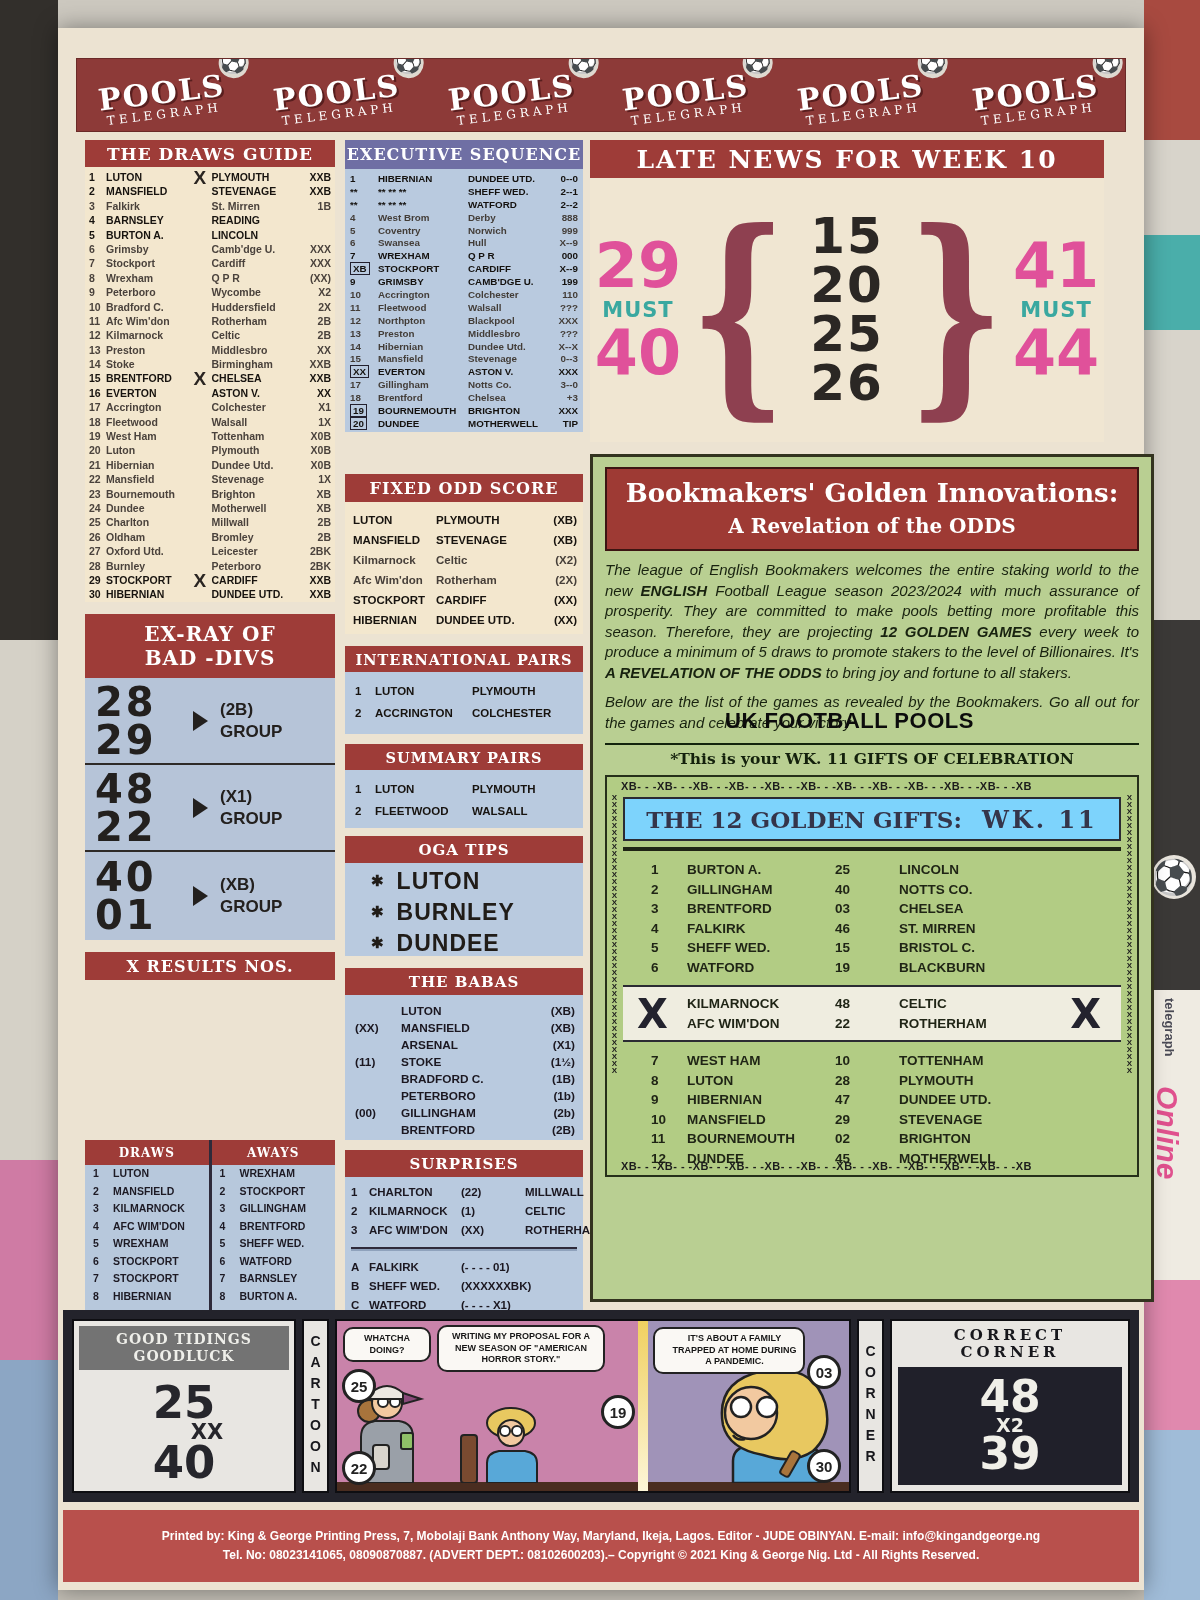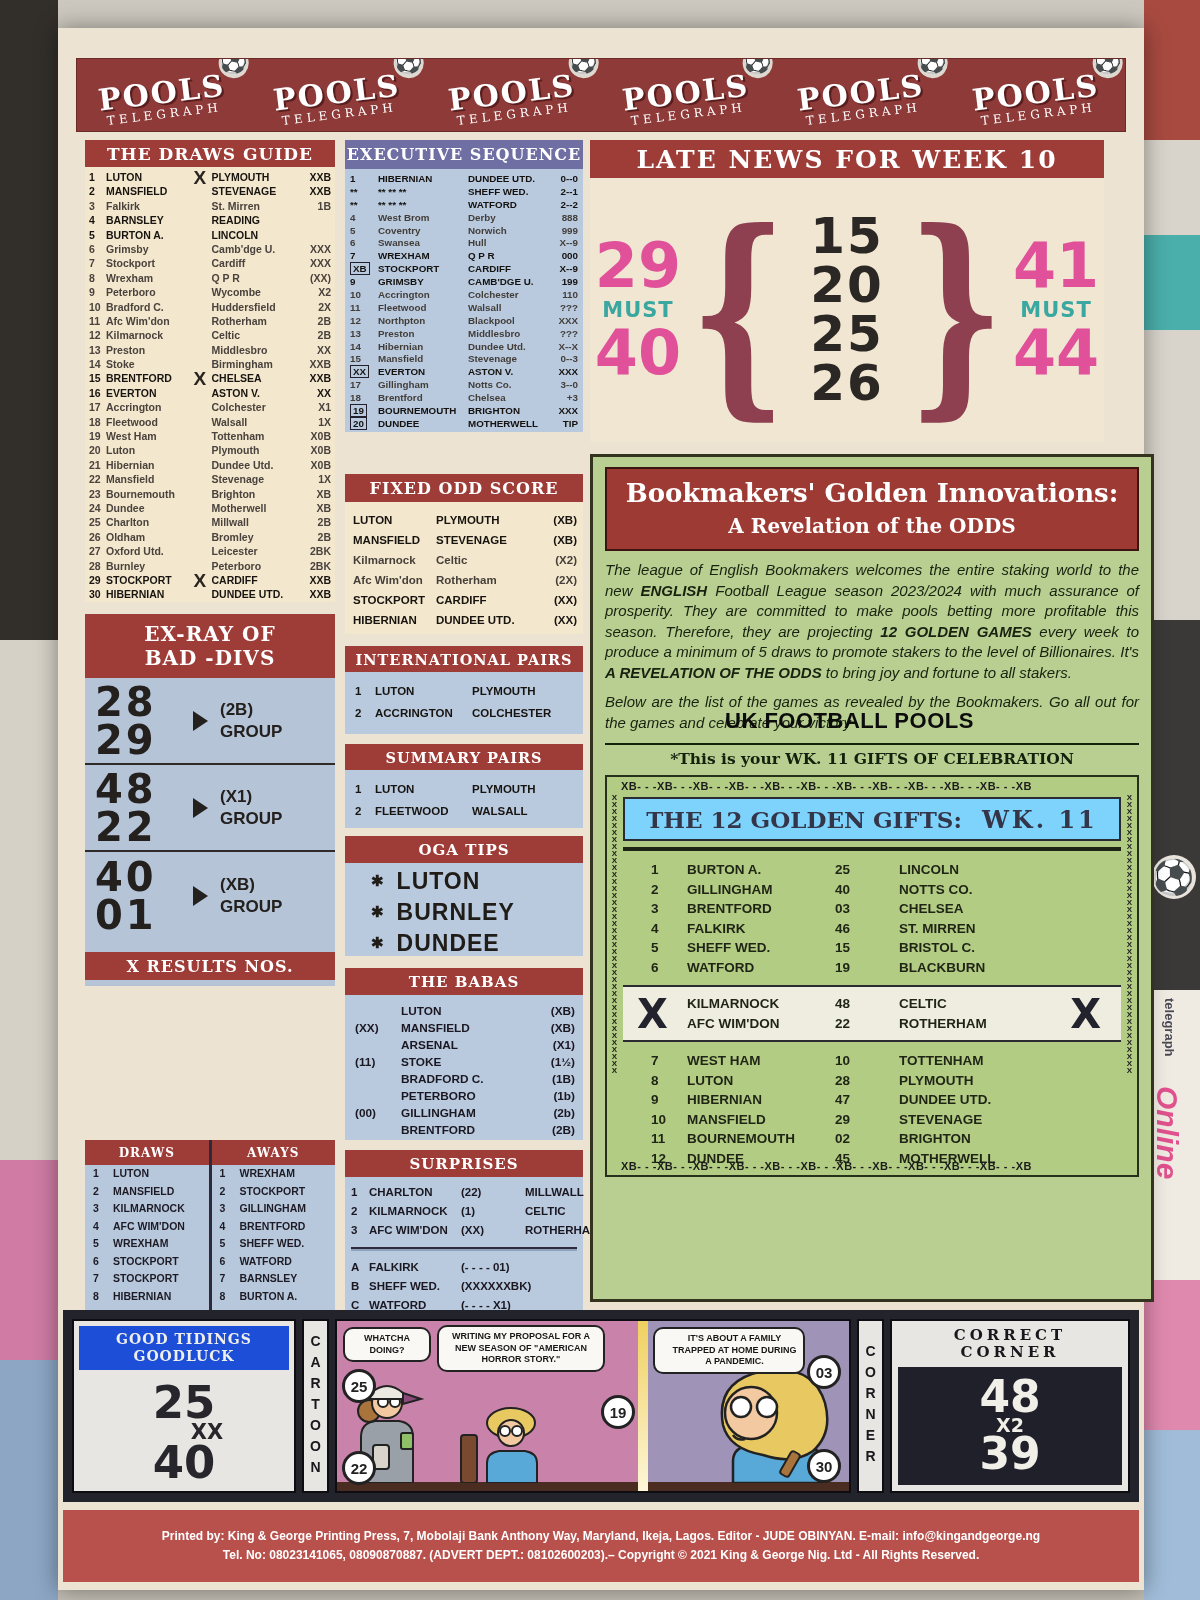--- a/index.html
+++ b/index.html
@@ -39,21 +39,21 @@
 
   
   #sec-dg { left:27px; top:112px; width:250px; height:462px; }
   #sec-dg .hdr { height:27px; font-size:17px; }
   #dg-rows { position:absolute; top:27px; bottom:0; left:0; right:0; background:#f3e7ce; padding:3px 4px 0 4px; }
   .dgrow { display:grid; grid-template-columns:17px 1fr 18px 1fr 32px; height:14.4px; line-height:14.4px; font-size:10.5px; font-weight:700; color:#4a423c; }
   .dgrow.strong { color:#17130f; font-weight:900; }
   .dgrow .xc { font-size:19px; font-weight:900; color:#2a2521; position:relative; top:3px; line-height:10px; }
   .dgrow .code { text-align:right; }
 
-  #sec-exray { left:27px; top:586px; width:250px; height:372px; }
+  #sec-exray { left:27px; top:586px; width:250px; height:326px; }
   #sec-exray .hdr { height:64px; font-size:20px; line-height:1.2; flex-direction:column; }
   #exray-body { position:absolute; top:64px; bottom:0; left:0; right:0; background:#b6c4d8; }
   .xr-group { height:87px; display:flex; align-items:center; padding:0 10px; border-bottom:2px solid #2e2a28; }
   .xr-group:last-child { border-bottom:none; }
   .xr-nums { width:96px; font-size:40px; font-weight:900; line-height:.95; color:#23201e; letter-spacing:3px; font-family:"DejaVu Sans",sans-serif; }
   .xr-arrow { width:0; height:0; border-left:15px solid #23201e; border-top:10px solid transparent; border-bottom:10px solid transparent; margin:0 12px 0 2px; }
   .xr-code { font-size:17px; font-weight:800; color:#23201e; line-height:1.25; }
 
   #sec-xres { left:27px; top:924px; width:250px; height:180px; }
   #sec-xres .hdr { height:28px; font-size:16px; }
@@ -138,21 +138,21 @@
   .g-rows { padding:9px 0 0 28px; }
   .grow { display:grid; grid-template-columns:36px 148px 64px 1fr; font-size:13.5px; font-weight:800; color:#1f2415; height:19.5px; line-height:19.5px; }
   #gift-mid { background:#efede0; border-top:2px solid #2b2b33; border-bottom:2px solid #2b2b33; margin:8px 0 0 0; position:relative; padding:7px 0 7px 64px; }
   #gift-mid .grow { grid-template-columns:148px 64px 1fr; }
   .gmx { position:absolute; top:50%; transform:translateY(-50%); font-size:40px; font-weight:900; color:#23232e; font-family:"DejaVu Sans",sans-serif; }
   .gmx.l { left:14px; } .gmx.r { right:20px; }
 
   
   #bottom-strip { left:5px; top:1282px; width:1076px; height:192px; background:#23232b; padding:9px; display:flex; gap:6px; }
   .gt-box { width:224px; background:#e8e6e2; border:2px solid #0e0e12; display:flex; flex-direction:column; }
-  .gt-hdr { background:#1d4ed8; color:#efefea; text-align:center; font-family:"DejaVu Serif",serif; font-weight:bold; font-size:14px; line-height:1.2; padding:5px 0; letter-spacing:1px; margin:5px; }
+  .gt-hdr { background:#737373; color:#efefea; text-align:center; font-family:"DejaVu Serif",serif; font-weight:bold; font-size:14px; line-height:1.2; padding:5px 0; letter-spacing:1px; margin:5px; }
   .gt-nums { flex:1; display:flex; flex-direction:column; align-items:center; justify-content:center; color:#26262c; font-family:"DejaVu Sans",sans-serif; }
   .gt-big { font-size:45px; font-weight:900; line-height:.88; }
   .gt-mid { font-size:21px; font-weight:900; padding-left:46px; line-height:1; }
   .vlabel { width:27px; background:#e8e6e2; border:2px solid #0e0e12; color:#17171c; display:flex; align-items:center; justify-content:center; }
   .vlabel span { writing-mode:vertical-rl; text-orientation:upright; font-weight:900; font-size:14px; letter-spacing:5px; }
   #cartoon { flex:1; display:flex; border:2px solid #0e0e12; position:relative; background:#fff; overflow:hidden; }
   #panel1 { flex:1.5; background:#c983aa; position:relative; }
   #ystrip { width:10px; background:linear-gradient(180deg,#f0d060,#fdf6d8); }
   #panel2 { flex:1; background:#a093b8; position:relative; }
   .desk { position:absolute; bottom:0; left:0; right:0; height:9px; background:#4a2d20; }

